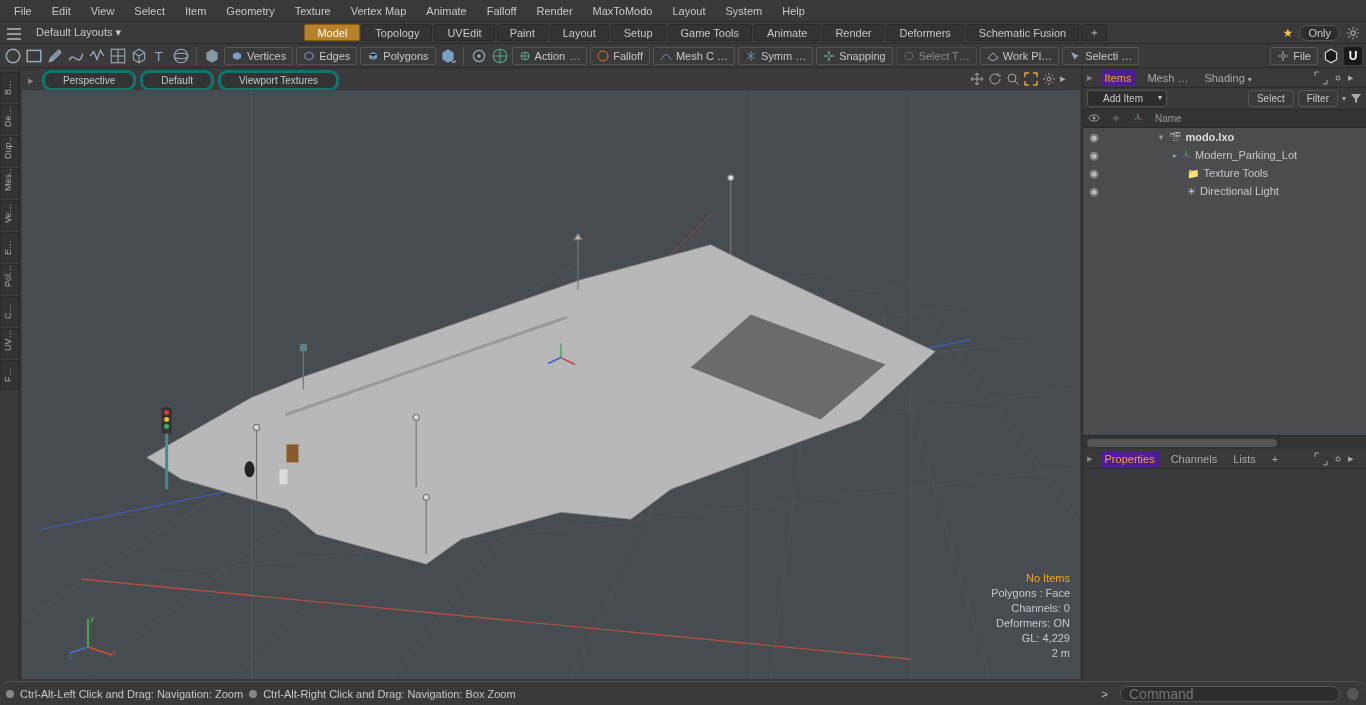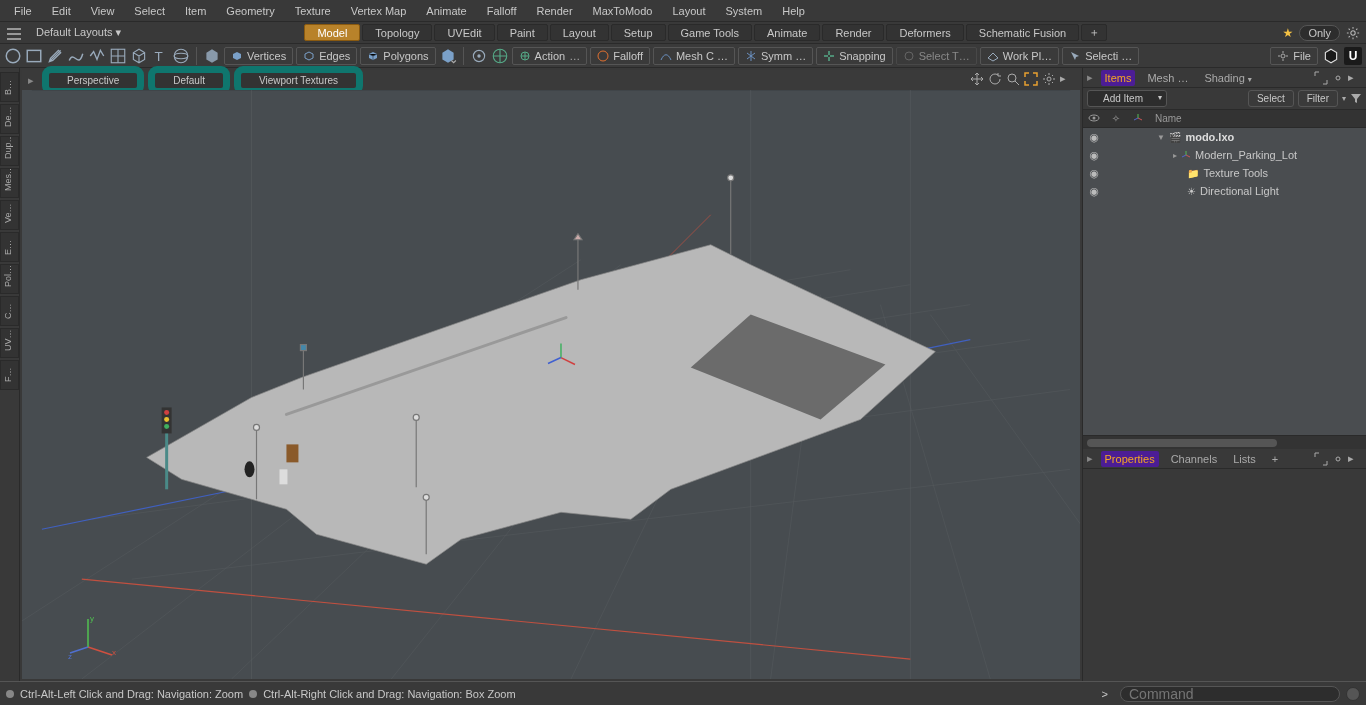--- a/index.html
+++ b/index.html
@@ -36,21 +36,21 @@
 
 .mainarea { position: absolute; top: 68px; left: 0; right: 0; bottom: 24px; display: flex; }
 
 
 .left-rail { width: 20px; background: #393939; border-right: 1px solid #2a2a2a; display: flex; flex-direction: column; gap: 2px; padding-top: 4px; }
 .rail-tab { writing-mode: vertical-rl; transform: rotate(180deg); padding: 6px 2px; font-size: 9px; color: #aaa; background: #333; border: 1px solid #2a2a2a; cursor: pointer; text-align: center; overflow:hidden; height:30px;}
 
 
 .viewport-wrap { flex: 1; display: flex; flex-direction: column; background: #3a3e42; position: relative; margin: 2px; }
 .vp-tabs { height: 20px; background: #3a3a3a; display: flex; align-items: center; padding-left: 6px; gap: 4px; position: relative; }
-.vp-tabchip { padding: 2px 18px; background: #333; border: 7px solid #0f766e; border-radius: 9px; color: #c8c8c8; cursor: pointer; font-size: 10px; }
+.vp-tabchip { padding: 2px 18px; background: #333; border: 3px solid #0f766e; border-radius: 9px; color: #c8c8c8; cursor: pointer; font-size: 10px; }
 .vp-toprighticons { position: absolute; right: 6px; top: 2px; display: flex; gap: 4px; }
 .vp-ico { width: 14px; height: 14px; color: #aaa; cursor: pointer; }
 .vp-canvas { flex: 1; position: relative; background: #474c50; overflow: hidden; }
 
 
 .ovl-text { position: absolute; right: 10px; text-align: right; color: #c8c8c8; font-size: 11px; line-height: 15px; }
 .ovl-noitems { color: #f5a623; }
 
 
 .axis-gizmo { position: absolute; left: 46px; bottom: 20px; width: 48px; height: 48px; }
@@ -80,21 +80,21 @@
 .twisty { font-size: 8px; color: #999; }
 .clap { font-size:10px;}
 .bold { font-weight: bold; color: #ddd; }
 .mesh-swatch { width:10px;height:10px;display:inline-block;}
 .rp-scroll { height: 14px; background: #333; position:relative;border-top:1px solid #2a2a2a;}
 .rp-scroll-thumb{position:absolute;left:4px;top:3px;height:8px;width:190px;background:#555;border-radius:4px;}
 .rp-props { flex-shrink:0; height: 232px; background: #393939; display:flex; flex-direction:column;}
 .rp-props-body { flex:1; background:#393939;}
 
 
-.statusbar { position: absolute; left: 0; right: 0; bottom: 0; height: 24px; background: #393939; border-top: 1px solid #555; display: flex; align-items: center; padding: 0 6px; color: #c8c8c8; gap: 6px; }
+.statusbar { position: absolute; left: 0; right: 0; bottom: 0; height: 24px; background: #393939; border-top: 1px solid #555; display: flex; align-items: center; padding: 0 6px; color: #c8c8c8; gap: 6px; border-radius: 10px; }
 .status-dot { width: 8px; height: 8px; border-radius: 50%; background: #888; display:inline-block;}
 .grow { flex: 1; }
 .cmd-prompt { padding: 0 6px; color: #c8c8c8; }
 .cmd-input { width: 220px; height: 16px; background: #2d2d2d; border: 1px solid #555; border-radius: 8px; color: #777; padding: 0 8px; font-size: 14px; }
 .cmd-rec { width: 14px; height: 14px; border-radius: 50%; background: #555; border:1px solid #333;}
 .ellips{display:inline-block;color:#aaa;}
 </style>
 </head>
 <body>
 
@@ -418,20 +418,28 @@
         <rect x="248" y="380" width="8" height="15" fill="#ddd"></rect>
 
         <g transform="translate(530,268)">
           <line x1="0" y1="0" x2="14" y2="7" stroke="#d04040" stroke-width="1.5"></line>
           <line x1="0" y1="0" x2="0" y2="-14" stroke="#40b060" stroke-width="1.5"></line>
           <line x1="0" y1="0" x2="-13" y2="6" stroke="#4060d0" stroke-width="1.5"></line>
         </g>
       </svg>
 
       
+      <div class="ovl-text" style="bottom:18px;">
+        <div class="ovl-noitems">No Items</div>
+        <div>Polygons : Face</div>
+        <div>Channels: 0</div>
+        <div>Deformers: ON</div>
+        <div>GL: 4,229</div>
+        <div>2 m</div>
+      </div>
 
       
       <div class="axis-gizmo">
         <svg viewBox="0 0 48 48">
           <line x1="20" y1="36" x2="44" y2="44" stroke="#d05040" stroke-width="1.5"></line>
           <text x="44" y="44" fill="#d05040" font-size="8">x</text>
           <line x1="20" y1="36" x2="20" y2="8" stroke="#50c050" stroke-width="1.5"></line>
           <text x="22" y="10" fill="#50c050" font-size="8">y</text>
           <line x1="20" y1="36" x2="2" y2="42" stroke="#5070d0" stroke-width="1.5"></line>
           <text x="0" y="48" fill="#5070d0" font-size="8">z</text>

